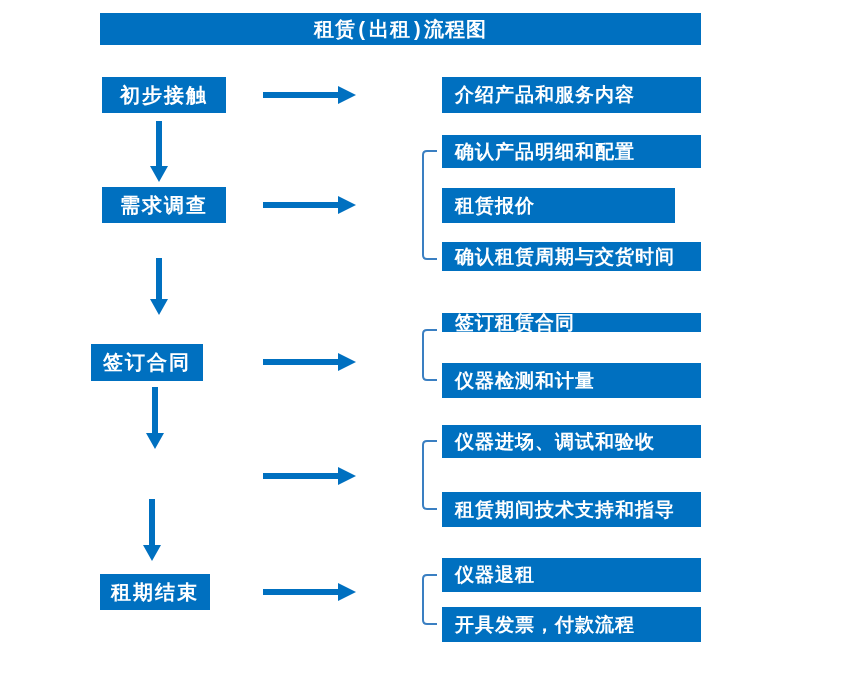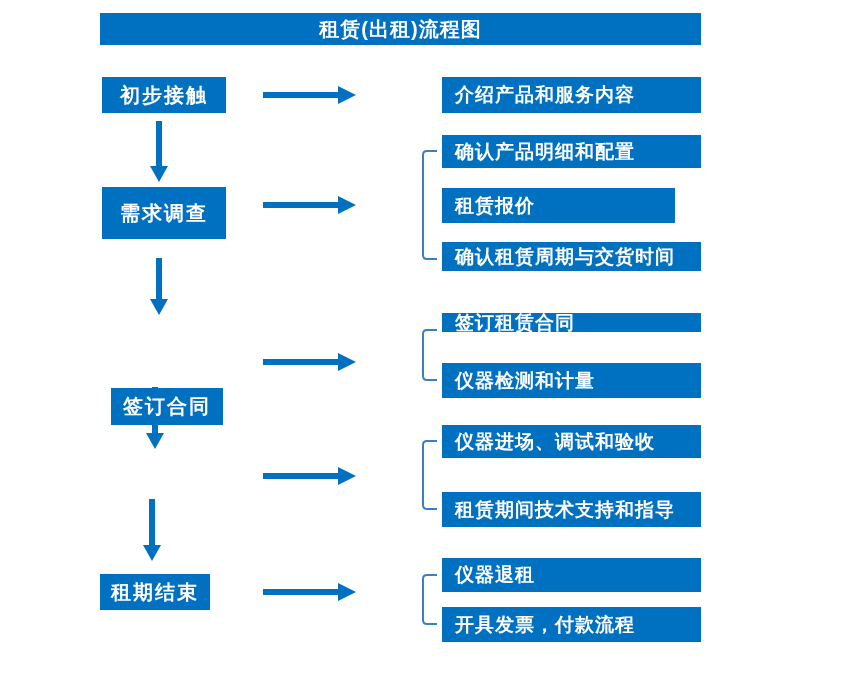--- a/index.html
+++ b/index.html
@@ -1,21 +1,21 @@
 <!DOCTYPE html>
 <html style="--primary: #0070C0; --bracket: #3A7FC2; --text_on_primary: #FFFFFF; --background: #FFFFFF;"><head>
 <meta charset="utf-8">
 <style>
   html, body { margin: 0; padding: 0; }
   .canvas {
     position: relative;
     width: 844px;
     height: 688px;
     background: var(--background, #ffffff);
-    font-family: Liberation Sans, sans-serif;
+    font-family: Liberation Mono, monospace;
     overflow: hidden;
   }
   .title-bar {
     position: absolute;
     left: 100px; top: 13px;
     width: 601px; height: 32px;
     background: var(--primary, #0070C0);
     color: var(--text_on_primary, #fff);
     font-weight: bold;
     font-size: 20px;
@@ -94,22 +94,22 @@
 
     <path class="bracket" d="M437,151 L427,151 Q423,151 423,155 L423,255 Q423,259 427,259 L437,259"></path>
     <path class="bracket" d="M437,330 L427,330 Q423,330 423,334 L423,376 Q423,380 427,380 L437,380"></path>
     <path class="bracket" d="M437,441 L427,441 Q423,441 423,445 L423,505 Q423,509 427,509 L437,509"></path>
     <path class="bracket" d="M437,575 L427,575 Q423,575 423,579 L423,620 Q423,624 427,624 L437,624"></path>
   </svg>
 
   <div class="title-bar">租赁(出租)流程图</div>
 
   <div class="box left-box" style="left:102px; top:77px;  width:124px; height:36px;">初步接触</div>
-  <div class="box left-box" style="left:102px; top:187px; width:124px; height:52px;">需求调查</div>
-  <div class="box left-box" style="left:111px; top:344px; width:112px; height:37px;margin-top:44px;">签订合同</div>
+  <div class="box left-box" style="left:102px; top:187px; width:124px; height:36px;">需求调查</div>
+  <div class="box left-box" style="left:91px; top:344px; width:112px; height:37px;">签订合同</div>
   <div class="box left-box" style="left:100px; top:574px; width:110px; height:36px;">租期结束</div>
 
   <div class="box right-box" style="left:442px; top:77px;  width:259px; height:36px;">介绍产品和服务内容</div>
   <div class="box right-box" style="left:442px; top:135px; width:259px; height:33px;">确认产品明细和配置</div>
   <div class="box right-box" style="left:442px; top:188px; width:233px; height:35px;">租赁报价</div>
   <div class="box right-box" style="left:442px; top:242px; width:259px; height:29px;">确认租赁周期与交货时间</div>
   <div class="box right-box" style="left:442px; top:313px; width:259px; height:19px;">签订租赁合同</div>
   <div class="box right-box" style="left:442px; top:363px; width:259px; height:35px;">仪器检测和计量</div>
   <div class="box right-box" style="left:442px; top:425px; width:259px; height:33px;">仪器进场、调试和验收</div>
   <div class="box right-box" style="left:442px; top:558px; width:259px; height:34px;">仪器退租</div>

